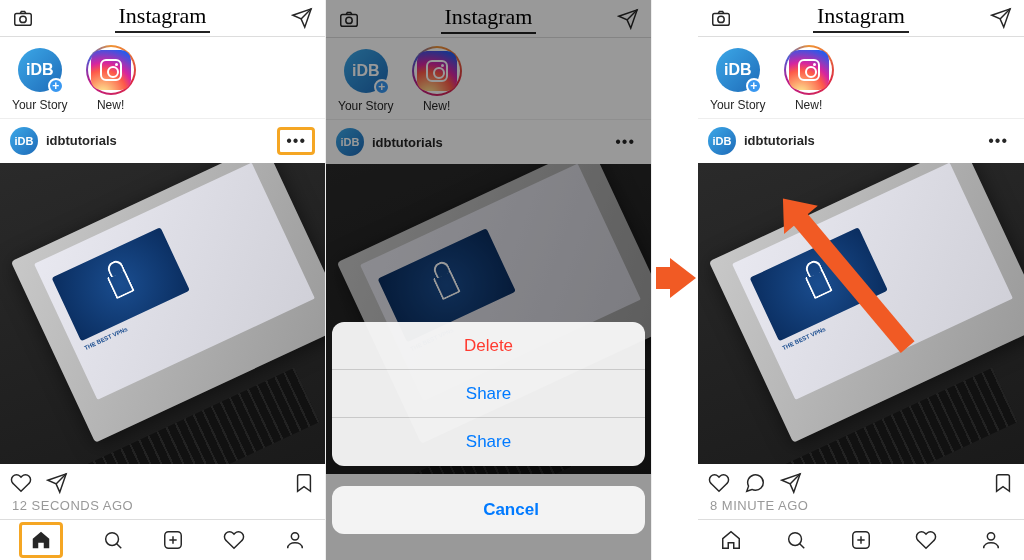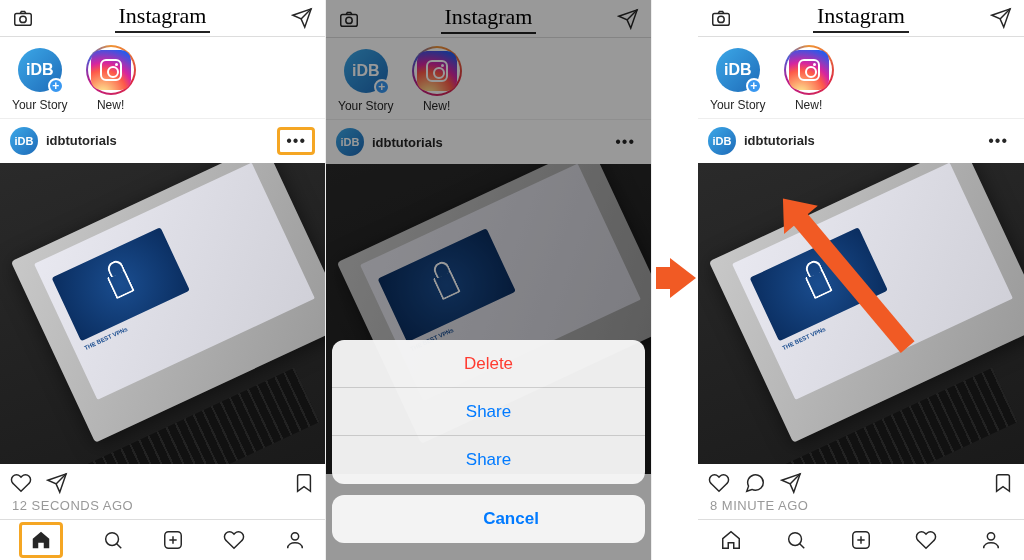--- a/index.html
+++ b/index.html
@@ -37,21 +37,21 @@
   .vpn-text { position:absolute; top:95px; left:10px; font-size:6px; color:#1a4d8f; font-weight:700; transform:rotate(0deg); }
   .keyboard { position:absolute; width:280px; height:60px; background:repeating-linear-gradient(90deg,#111 0,#111 8px,#222 8px,#222 10px); bottom:-20px; left:40px; transform:rotate(-25deg); }
   .post-actions { display: flex; align-items: center; padding: 8px 10px 4px; gap: 14px; }
   .spacer { flex: 1; }
   .timestamp { font-size: 13px; color: #999; padding: 0 12px 6px; letter-spacing: 0.5px; }
   .tabbar { height: 42px; border-top: 1px solid #ddd; display: flex; align-items: center; justify-content: space-around; margin-top: auto; }
   .tab-highlight { border: 3px solid #f5a623; border-radius: 4px; padding: 4px 8px; }
   
   .overlay-dim { position: absolute; inset: 0; background: rgba(0,0,0,0.4); }
   .action-sheet { position: absolute; bottom: 6px; left: 6px; right: 6px; }
-  .sheet-group { background: rgba(247,247,247,0.96); border-radius: 12px; overflow: hidden; margin-bottom: 11px; }
+  .sheet-group { background: rgba(247,247,247,0.96); border-radius: 12px; overflow: hidden; margin-bottom: 20px; }
   .sheet-item { height: 48px; display: flex; align-items: center; justify-content: center; font-size: 17px; border-bottom: 0.5px solid rgba(0,0,0,0.15); color: #007aff; }
   .sheet-item:last-child { border-bottom: none; }
   .sheet-item.destructive { color: #ff3b30; }
   .sheet-item.cancel { font-weight: 600; padding-left: 45px; }
   .sheet-highlight { box-shadow: inset 0 0 0 3px #f5a623; }
   svg { display: block; }
 </style>
 </head>
 <body>
 

